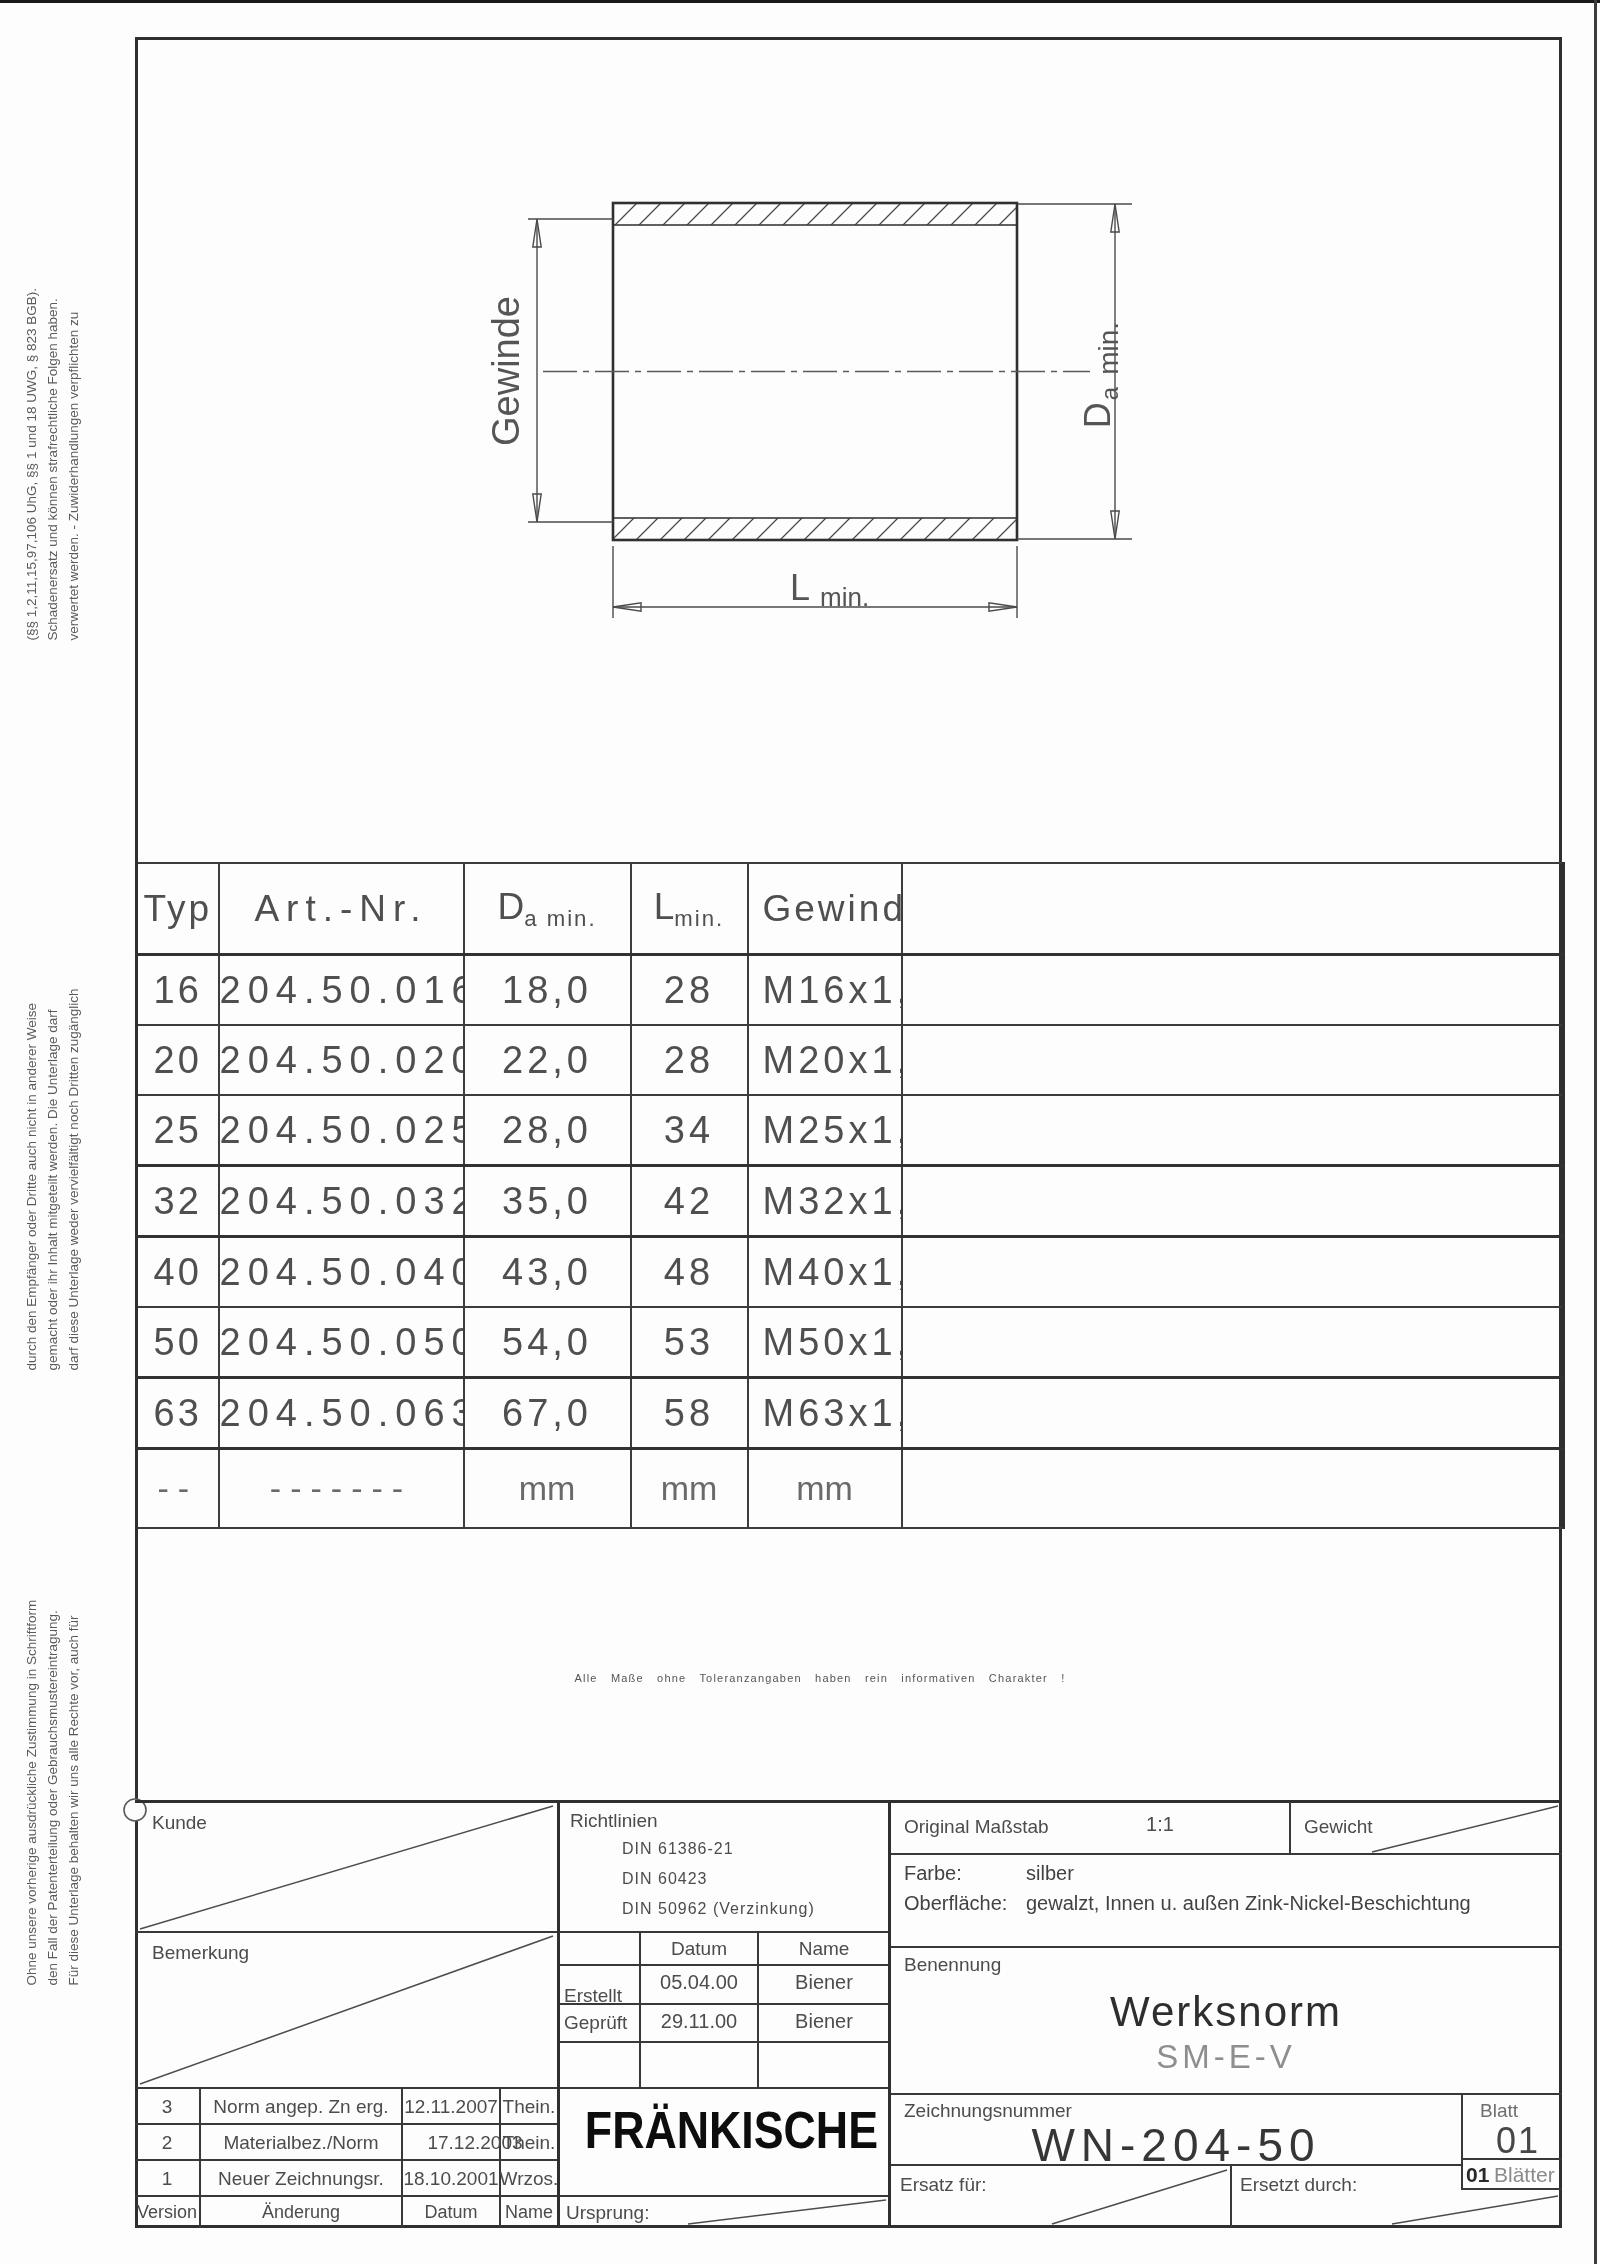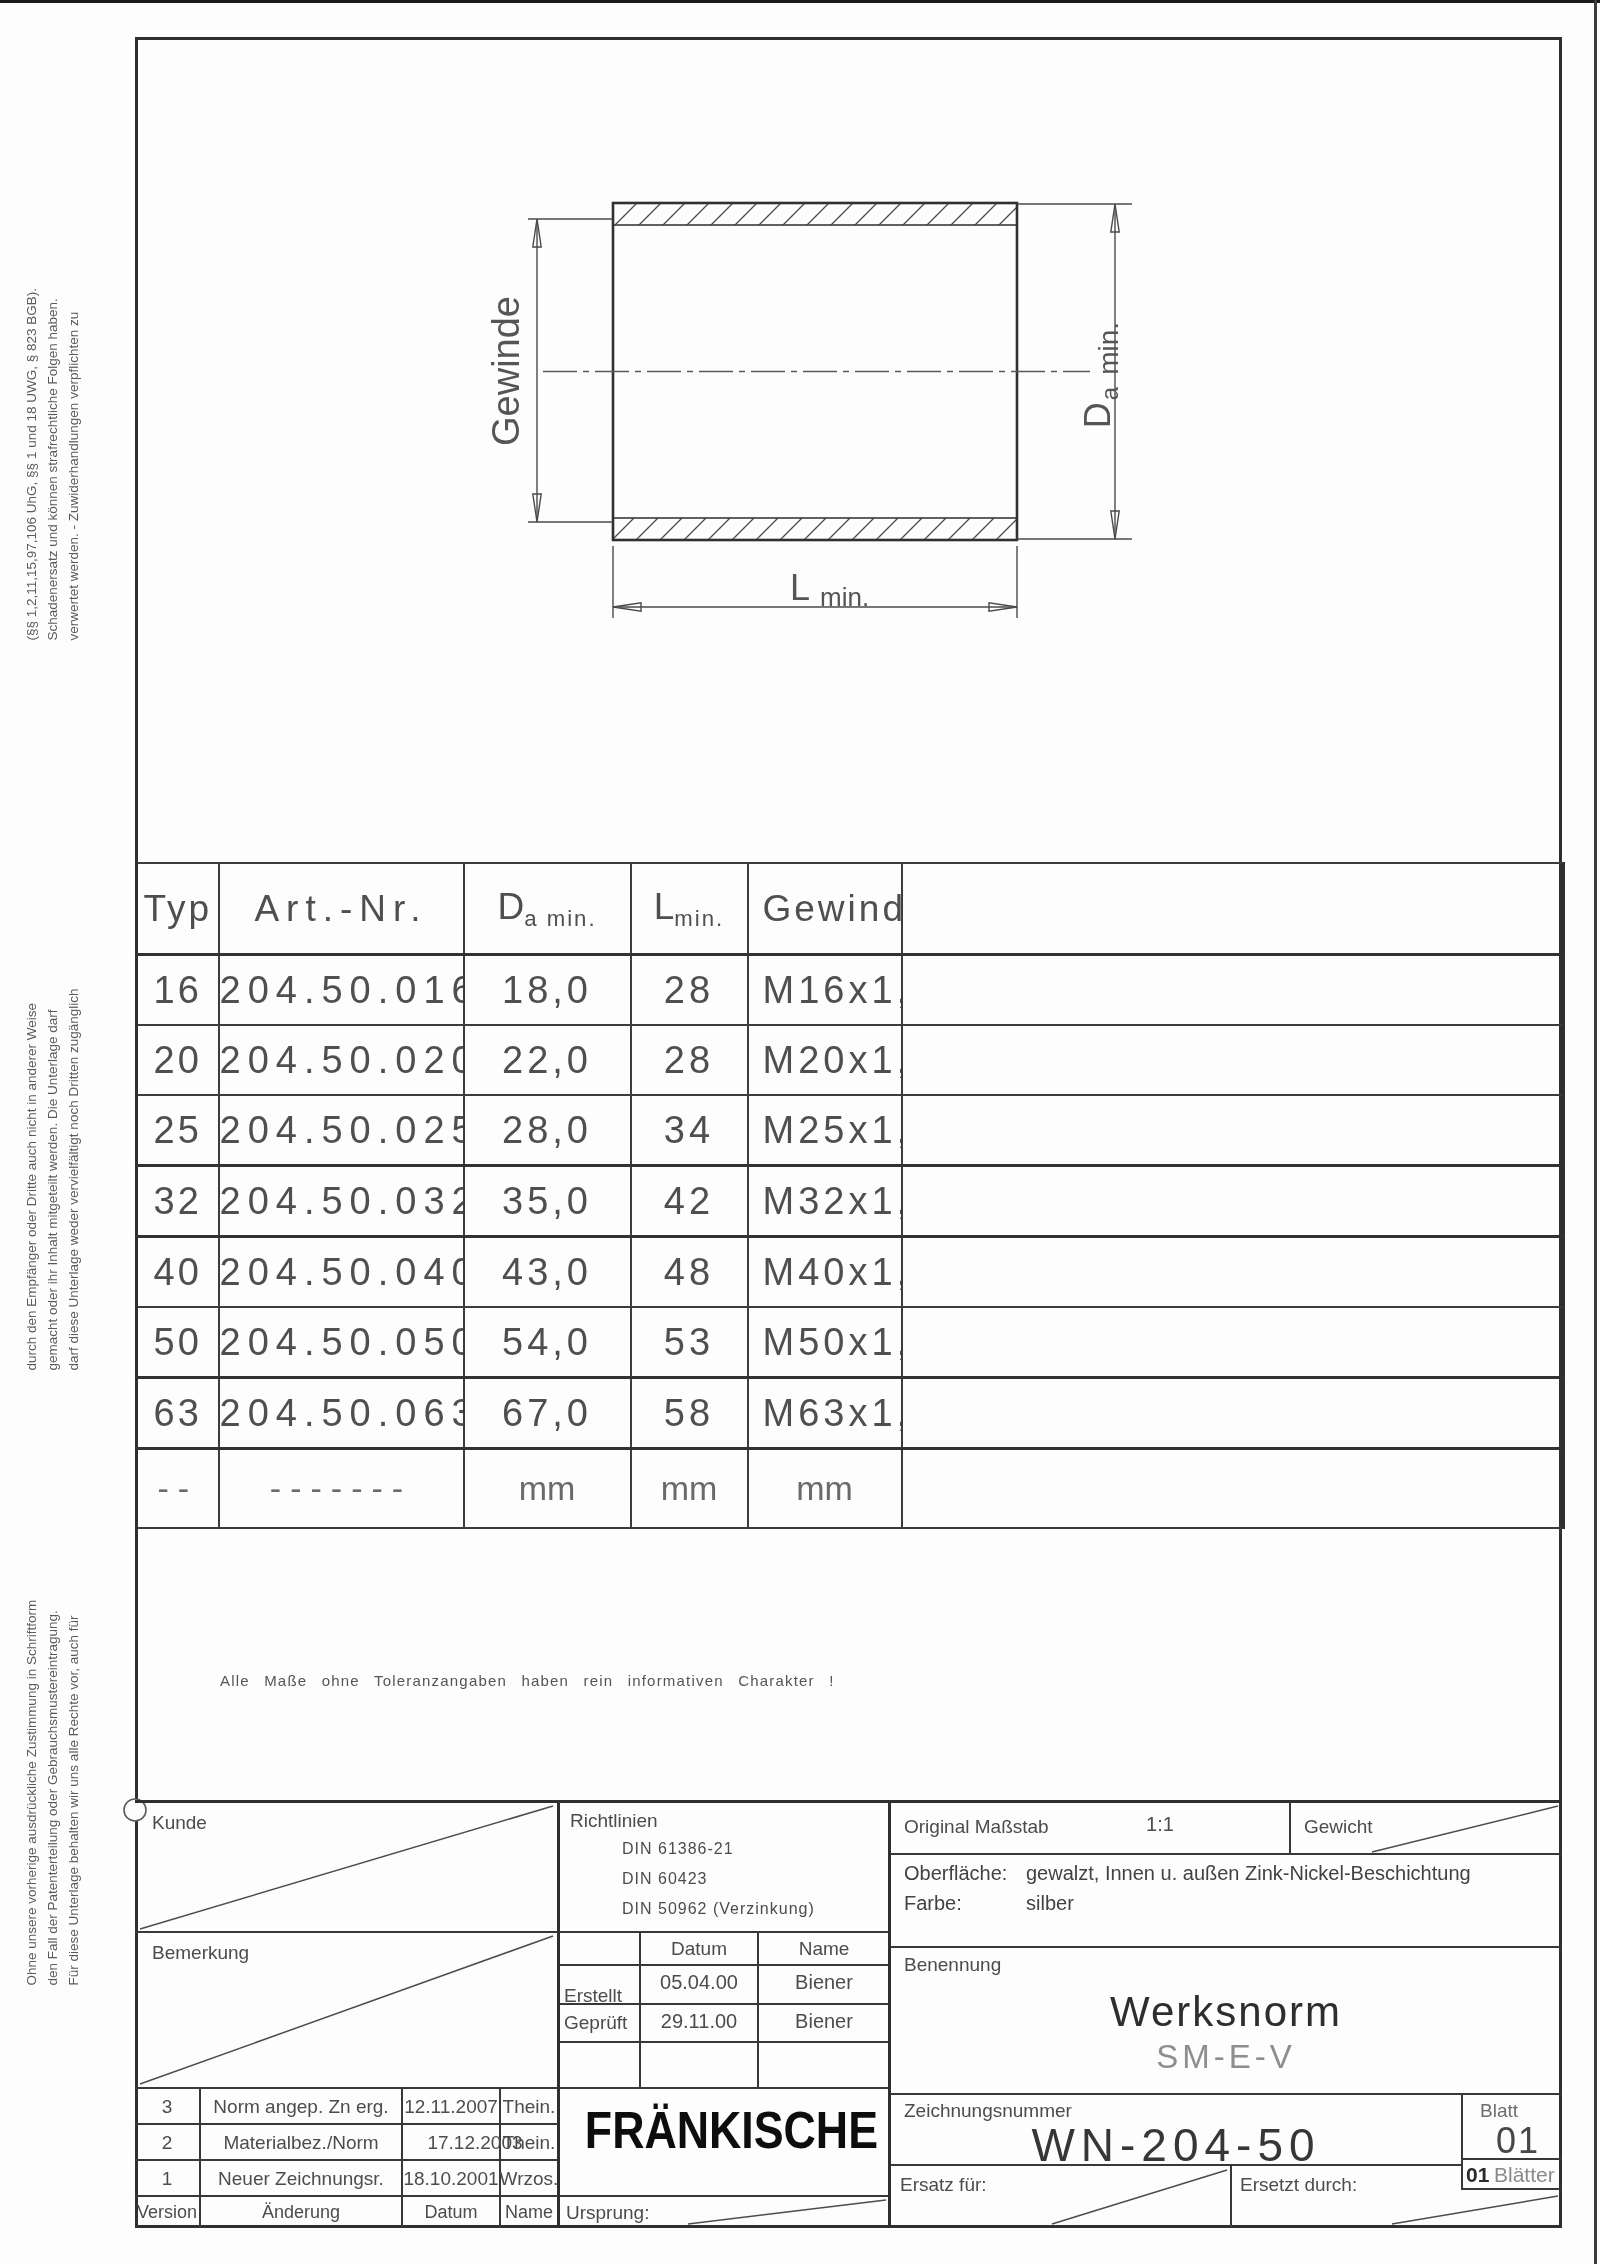--- a/index.html
+++ b/index.html
@@ -27,22 +27,22 @@
   tr.u-row td{height:77px;font-size:34px;color:#6a6a6a;}
   tr.thick td,tr.thick th{border-bottom:3.5px solid #323232;}
   .ls-typ{letter-spacing:3px;}
   .ls-art{letter-spacing:7px;}
   .ls-num{letter-spacing:4px;}
   .gewinde-col{text-align:left !important;padding-left:14px !important;}
   .sub{font-size:0.60em;vertical-align:-0.30em;letter-spacing:2px;}
   .dash{letter-spacing:9px;color:#6a6a6a;}
 
   
-  .note{position:absolute;left:220px;top:1672px;width:1200px;
-        font-size:15px;letter-spacing:1.2px;word-spacing:9px;color:#555;}
+  .note{position:absolute;left:220px;top:1672px;width:1200px;text-align:center;
+        font-size:11px;letter-spacing:1.2px;word-spacing:9px;color:#555;}
 
   
   .hl,.vl{position:absolute;background:#383838;}
   .major{background:#2f2f2f;}
 
   
   .lbl{position:absolute;font-size:19px;color:#4c4c4c;white-space:nowrap;}
   .val{position:absolute;font-size:20px;color:#4c4c4c;white-space:nowrap;}
   .ctr{transform:translateX(-50%);text-align:center;}
   .din div{height:30px;font-size:16px;letter-spacing:1px;}
@@ -266,22 +266,22 @@
   <div class="val ctr" style="left:824px;top:1971px;">Biener</div>
   <div class="lbl" style="left:564px;top:2012px;">Geprüft</div>
   <div class="val ctr" style="left:699px;top:2010px;">29.11.00</div>
   <div class="val ctr" style="left:824px;top:2010px;">Biener</div>
 
   <div class="lbl" style="left:904px;top:1816px;">Original Maßstab</div>
   <div class="val ctr" style="left:1160px;top:1813px;font-size:20px;">1:1</div>
   <div class="lbl" style="left:1304px;top:1816px;">Gewicht</div>
 
   <div class="mat">
+    <div class="row"><span class="mlabel">Farbe:</span><span>silber</span></div>
     <div class="row"><span class="mlabel">Oberfläche:</span><span>gewalzt, Innen u. außen Zink-Nickel-Beschichtung</span></div>
-    <div class="row"><span class="mlabel">Farbe:</span><span>silber</span></div>
   </div>
 
   <div class="lbl" style="left:904px;top:1954px;">Benennung</div>
   <div class="big-title ctr" style="left:1226px;top:1988px;">Werksnorm</div>
   <div class="sub-title ctr" style="left:1226px;top:2038px;">SM-E-V</div>
 
   <div class="lbl" style="left:904px;top:2100px;">Zeichnungsnummer</div>
   <div class="dwg-no ctr" style="left:1176px;top:2118px;">WN-204-50</div>
 
   <div class="lbl" style="left:1480px;top:2100px;color:#6e6e6e;">Blatt</div>

